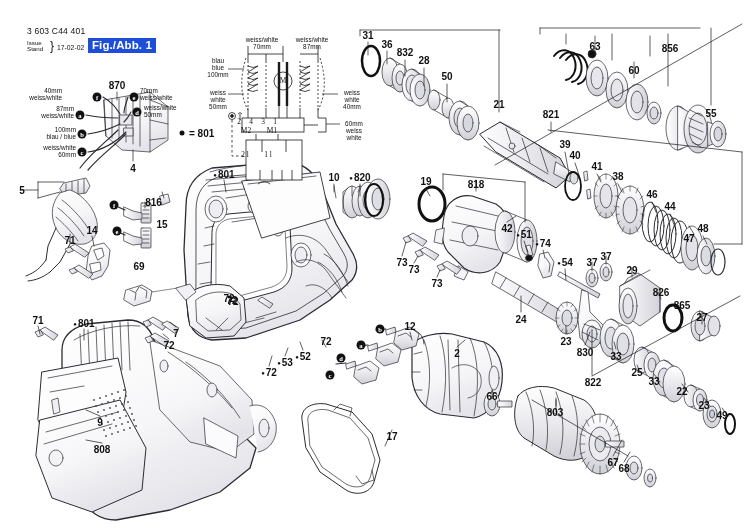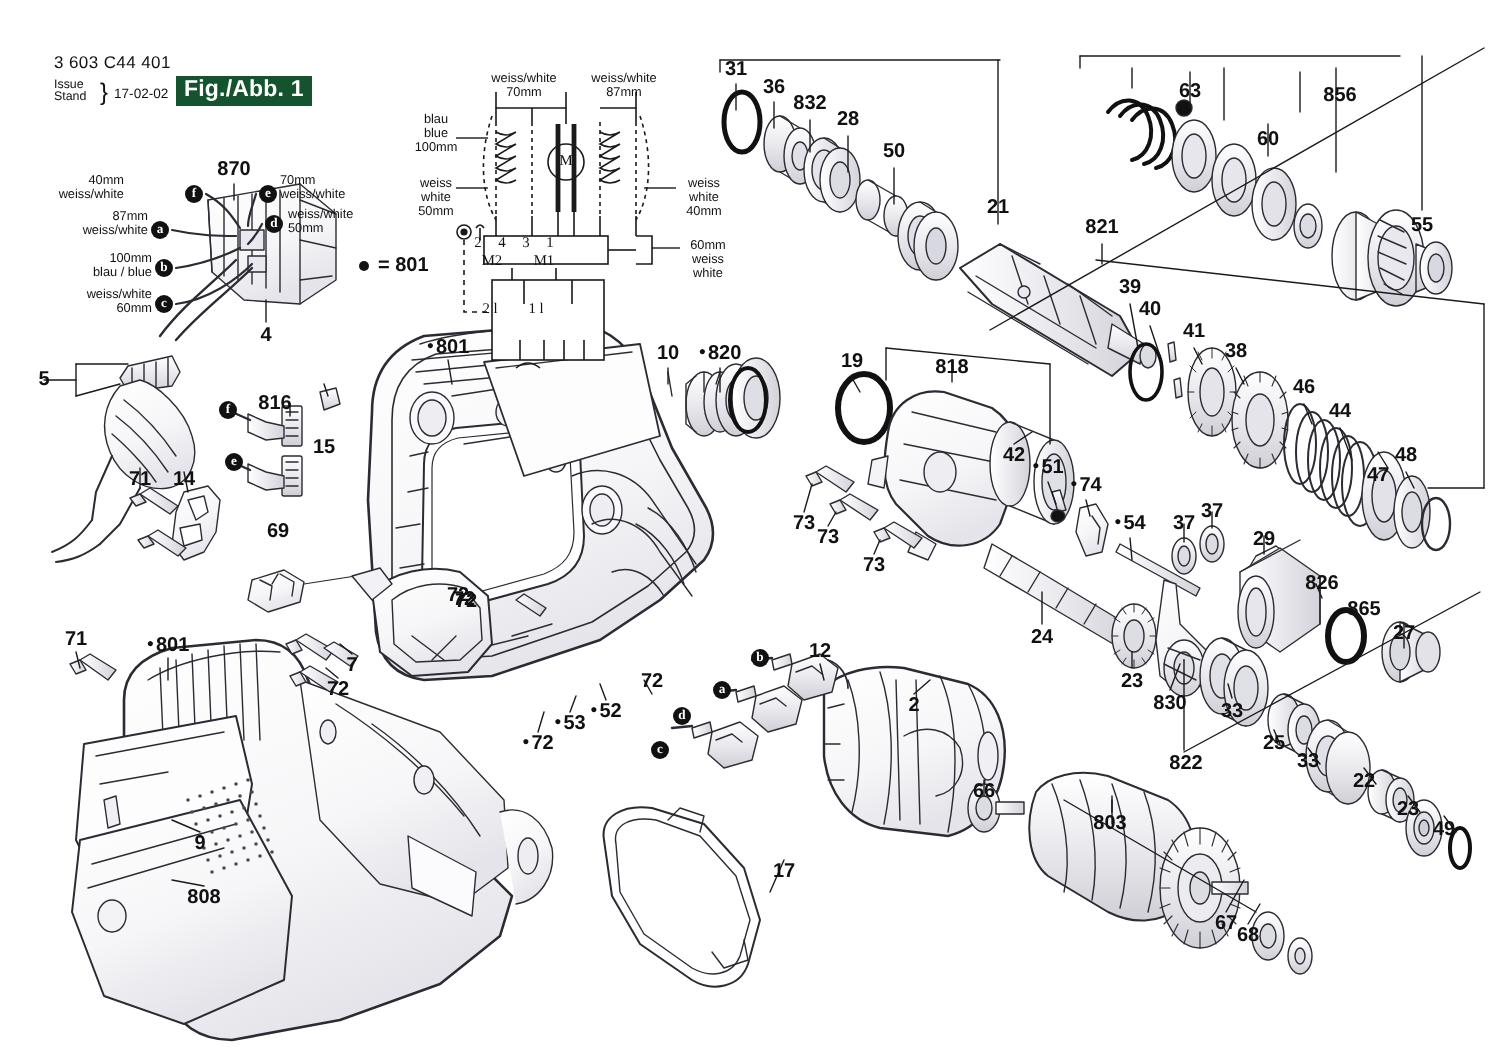--- a/index.html
+++ b/index.html
@@ -7,21 +7,21 @@
   body{font-family:"Liberation Sans",sans-serif;}
   #page{position:relative;width:750px;height:530px;background:#ffffff;overflow:hidden;}
   #svgroot{position:absolute;left:0;top:0;width:750px;height:530px;}
 
   
   .hdr{position:absolute;color:#111;}
   #hdr-partno{left:27px;top:26px;font-size:8.5px;letter-spacing:.2px;}
   #hdr-issue-box{left:27px;top:40px;font-size:6.2px;line-height:6.4px;}
   #hdr-date{left:57px;top:44px;font-size:6.8px;}
   #hdr-brace{left:50px;top:40px;font-size:12px;line-height:12px;}
-  #hdr-fig{left:88px;top:38px;background:#14532d;color:#fff;font-size:11.5px;font-weight:bold;
+  #hdr-fig{left:88px;top:38px;background:#1d4ed8;color:#fff;font-size:11.5px;font-weight:bold;
            padding:1px 4px 2px 4px;letter-spacing:.1px;}
 
   
   #footer{position:absolute;left:612px;top:461px;font-size:7.4px;line-height:8.6px;color:#111;}
 
   
   .num{position:absolute;font-size:10px;font-weight:bold;color:#111;white-space:nowrap;
        transform:translate(-50%,-50%);}
   
   .wlab{position:absolute;font-size:6.4px;line-height:6.9px;color:#111;white-space:nowrap;
@@ -805,24 +805,24 @@
 
   <div class="cmark" style="left:380px;top:329px;">b</div>
   <div class="cmark" style="left:361px;top:345px;">a</div>
   <div class="cmark" style="left:341px;top:358px;">d</div>
   <div class="cmark" style="left:330px;top:375px;">c</div>
 
   <div id="callout-layer">
       <div class="num" style="left: 117px; top: 85px;"><span>870</span></div>
       <div class="num" style="left: 133px; top: 168px;"><span>4</span></div>
       <div class="num" style="left: 22px; top: 190px;"><span>5</span></div>
-      <div class="num" style="left: 92px; top: 240px;"><span>14</span></div>
+      <div class="num" style="left: 92px; top: 230px;"><span>14</span></div>
       <div class="num" style="left: 70px; top: 240px;"><span>71</span></div>
       <div class="num" style="left: 162px; top: 186px; margin-top: 38px;"><span>15</span></div>
-      <div class="num" style="left: 128px; top: 202px; padding-left: 19px;"><span>816</span></div>
+      <div class="num" style="left: 144px; top: 202px; padding-left: 19px;"><span>816</span></div>
       <div class="num" style="left: 139px; top: 266px; text-align: right;"><span>69</span></div>
       <div class="num" style="left: 224px; top: 174px;"><span style="font-size: 6px; vertical-align: middle; margin-right: 1px;">●</span><span>801</span></div>
       <div class="num" style="left: 84px; top: 323px;"><span style="font-size: 6px; vertical-align: middle; margin-right: 1px;">●</span><span>801</span></div>
       <div class="num" style="left: 38px; top: 320px;"><span>71</span></div>
       <div class="num" style="left: 100px; top: 422px;"><span>9</span></div>
       <div class="num" style="left: 102px; top: 449px;"><span>808</span></div>
       <div class="num" style="left: 176px; top: 333px;"><span>7</span></div>
       <div class="num" style="left: 169px; top: 345px;"><span>72</span></div>
       <div class="num" style="left: 233px; top: 301px;"><span>72</span></div>
       <div class="num" style="left: 229px; top: 298px;"><span>72</span></div>

